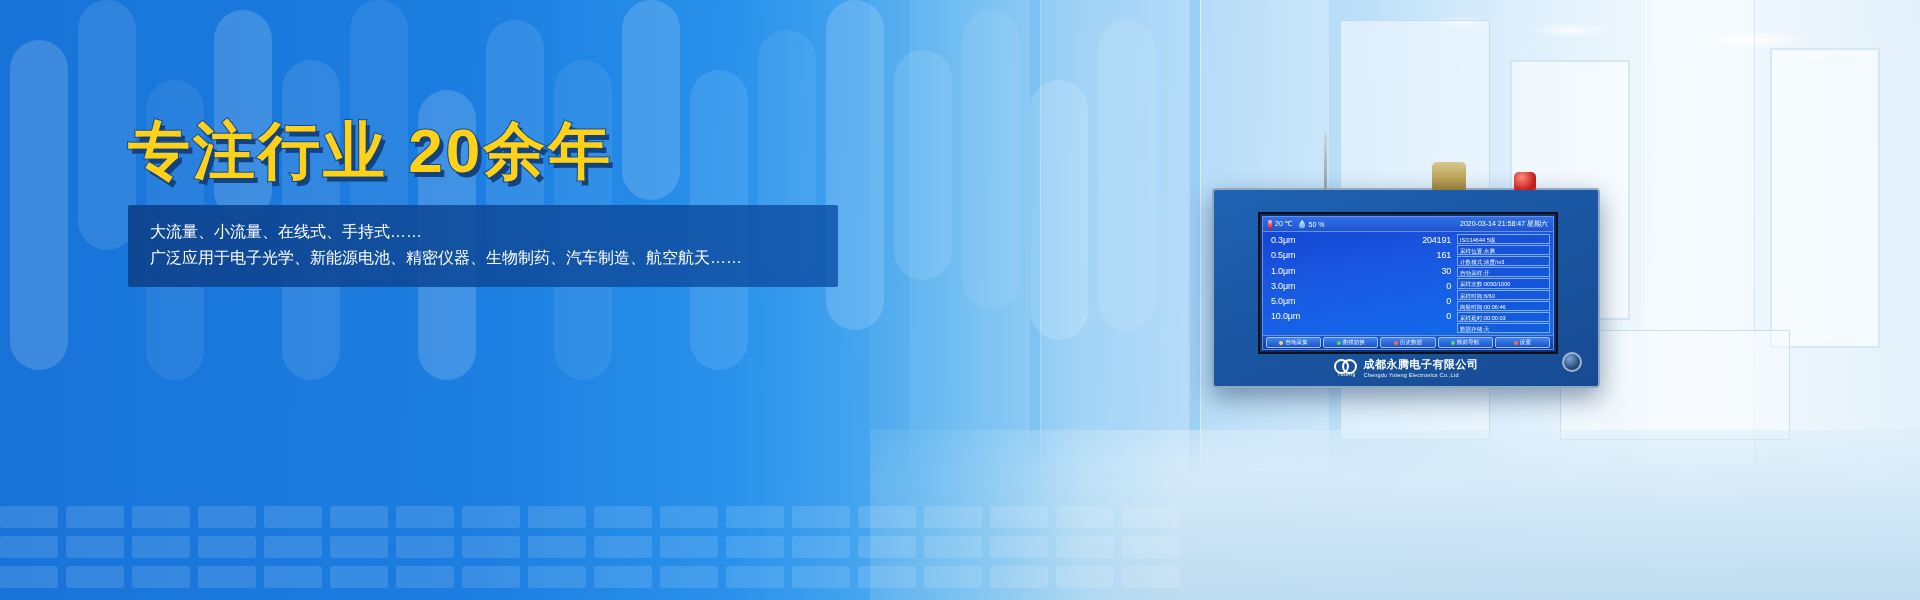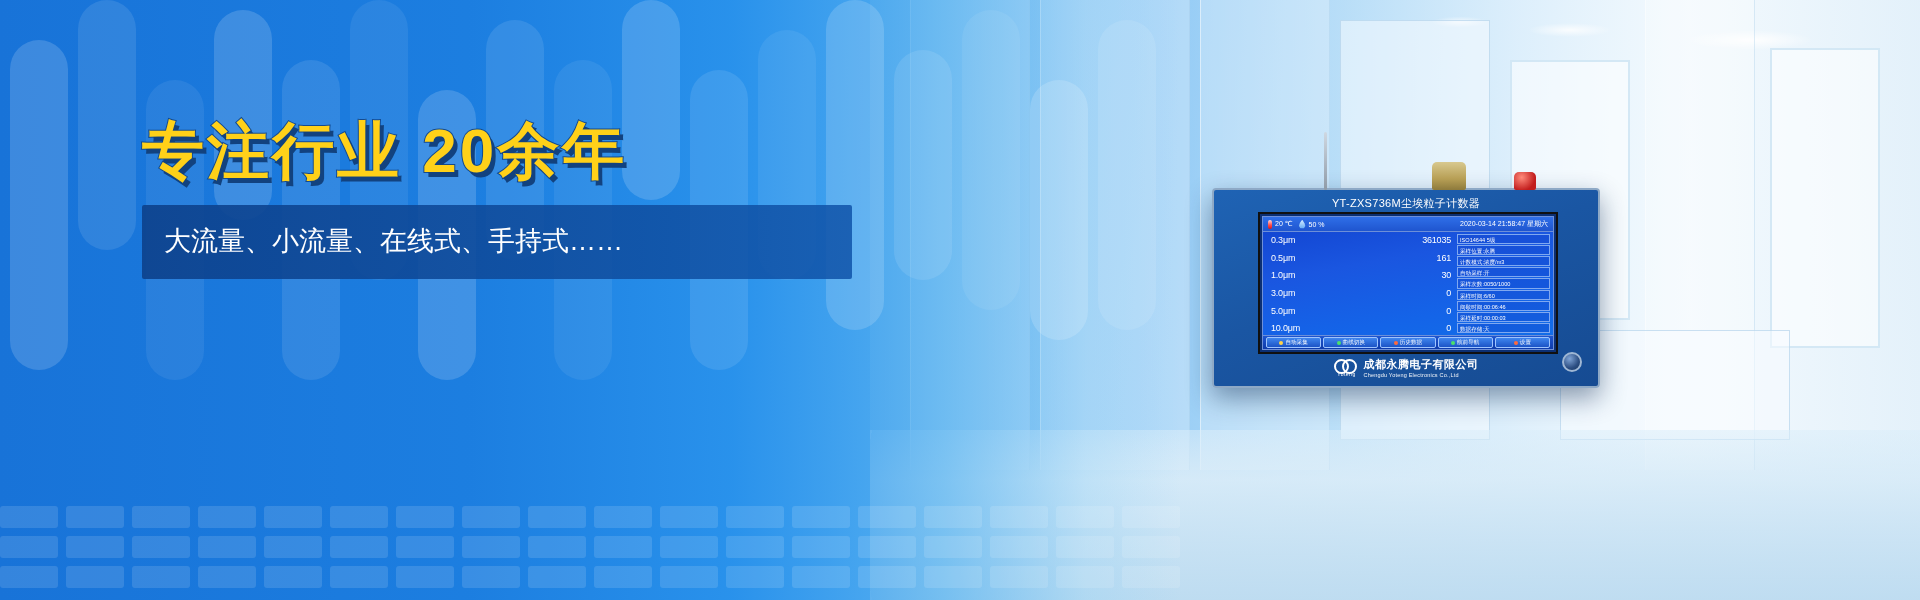--- a/index.html
+++ b/index.html
@@ -82,21 +82,21 @@
     background: rgba(255,255,255,.10);
   }
   .bar.b2 { background: rgba(255,255,255,.16); }
   .bar.b3 { background: rgba(255,255,255,.07); }
 
   
   #mosaic { position: absolute; left: 0; bottom: 0; width: 1180px; height: 130px; }
   .mtile { position: absolute; background: rgba(255,255,255,.13); border-radius: 3px; }
 
   
-  #copy { position: absolute; left: 128px; top: 118px; width: 740px; margin-left: 14px; }
+  #copy { position: absolute; left: 128px; top: 118px; width: 740px; }
 
   #headline1 {
     font-size: 62px; font-weight: bold; letter-spacing: 3px;
     color: #ffd119; line-height: 1.05;
     -webkit-text-stroke: 2px #134a90;
     paint-order: stroke fill;
     text-shadow: 4px 5px 0 #12427f;
     white-space: nowrap;
   }
   #headline2 {
@@ -106,21 +106,21 @@
     text-shadow: 2px 3px 6px rgba(10,50,100,.5);
     white-space: nowrap;
   }
 
   #subbox {
     margin-top: 22px;
     width: 710px; padding: 14px 22px 15px 22px;
     background: linear-gradient(90deg, rgba(13,66,141,.92), rgba(16,84,170,.86));
     border-radius: 2px;
   }
-  .subline { color: #ffffff; font-size: 27px; line-height: 1.65; white-space: nowrap; }
+  .subline { color: #ffffff; font-size: 16px; line-height: 1.65; white-space: nowrap; }
 
   
   #device {
     position: absolute; left: 1212px; top: 188px;
     width: 388px; height: 200px;
     background: linear-gradient(160deg, #1f63b4 0%, #1a56a3 45%, #164b92 100%);
     border: 2px solid #8ea9c6;
     border-radius: 4px;
     box-shadow: 0 10px 26px rgba(10,40,80,.45);
   }
@@ -172,21 +172,21 @@
     display: inline-block; width: 7px; height: 9px;
     background: linear-gradient(180deg, #d6ecff, #5fa8f5);
     border-radius: 50% 50% 50% 50% / 70% 70% 35% 35%;
     transform: rotate(0deg);
     clip-path: polygon(50% 0%, 86% 45%, 96% 72%, 76% 98%, 24% 98%, 4% 72%, 14% 45%);
   }
   #scr-datetime { margin-left: auto; font-size: 7px; color: #ffffff; }
 
   #scr-body { flex: 1; display: flex; min-height: 0; }
   #scr-table {
-    flex: 1; padding: 3px 6px 0 8px;
+    flex: 1; padding: 3px 6px 12px 8px;
     display: flex; flex-direction: column; justify-content: space-between;
   }
   .prow { display: flex; justify-content: space-between; color: #ffffff; font-size: 9px; line-height: 1.28; }
   .prow .psize { letter-spacing: -.2px; }
   .prow .pval { letter-spacing: -.2px; }
 
   #scr-side {
     width: 96px; padding: 2px 3px 2px 0;
     display: flex; flex-direction: column; gap: 1px;
   }
@@ -333,50 +333,50 @@
     <div class="mtile" style="left:924px; top:96px; width:58px; height:22px;"></div>
     <div class="mtile" style="left:990px; top:96px; width:58px; height:22px;"></div>
     <div class="mtile" style="left:1056px;top:96px; width:58px; height:22px;"></div>
     <div class="mtile" style="left:1122px;top:96px; width:58px; height:22px;"></div>
   </div>
 
   <div id="copy">
     <div id="headline1">专注行业 20余年</div>
     <div id="subbox">
       <div class="subline">大流量、小流量、在线式、手持式……</div>
+      <div class="subline">广泛应用于电子光学、新能源电池、精密仪器、生物制药、汽车制造、航空航天……</div>
     </div>
   </div>
 
   <div id="device">
     <div id="dev-antenna"></div>
     <div id="dev-nozzle"></div>
     <div id="dev-lamp"></div>
 
-    <div id="dev-model">YT-ZXS736M尘埃粒子计数器</div>
 
     <div id="screen">
       <div id="screen-inner">
 
         <div id="scr-top">
           <span class="scr-chip">
             <span class="ico-thermo"></span>
             <span>20 ℃</span>
           </span>
           <span class="scr-chip">
             <span class="ico-drop"></span>
             <span>50 %</span>
           </span>
           <span id="scr-datetime">2020-03-14 21:58:47 星期六</span>
         </div>
 
         <div id="scr-body">
           <div id="scr-table">
             <div class="prow">
               <span class="psize">0.3μm</span>
-              <span class="pval">361035</span>
+              <span class="pval">204191</span>
             </div>
             <div class="prow">
               <span class="psize">0.5μm</span>
               <span class="pval">161</span>
             </div>
             <div class="prow">
               <span class="psize">1.0μm</span>
               <span class="pval">30</span>
             </div>
             <div class="prow">

